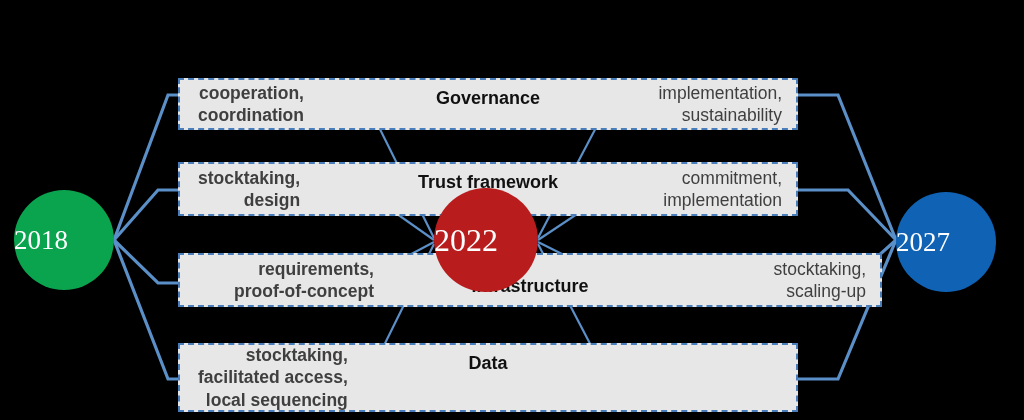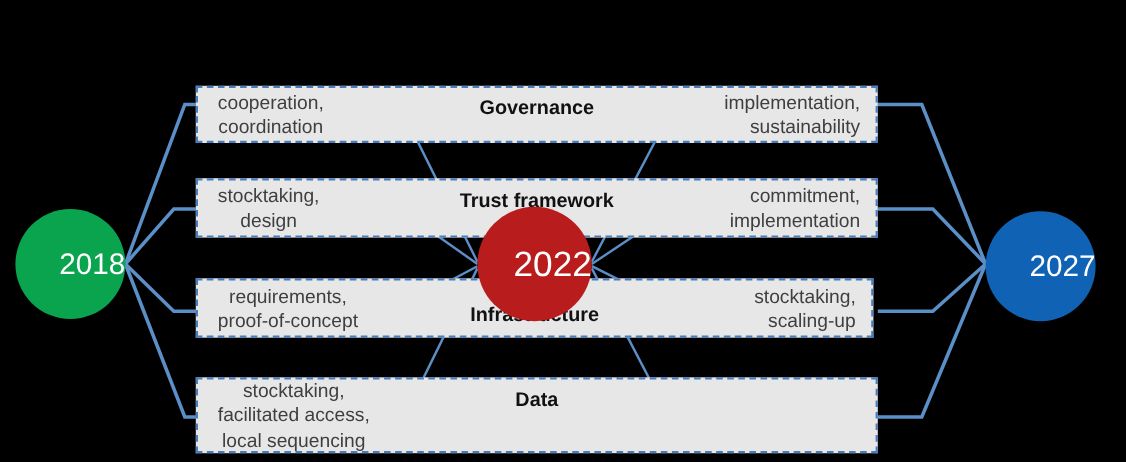--- a/index.html
+++ b/index.html
@@ -14,33 +14,33 @@
     position:absolute;
     background:#e7e7e7;
     border:2px dashed #4a7ebb;
     box-sizing:border-box;
     display:flex;align-items:center;justify-content:space-between;
   }
   .band .side{
     font-size:17.5px;color:#3f3f3f;line-height:1.28;
     white-space:pre-line;
   }
-  .band .side.left{text-align:center;padding-left:18px;}
+  .band .side.left{text-align:right;padding-left:18px;font-weight:bold;}
   .band .side.right{text-align:right;padding-right:14px;}
   .band .title{
     position:absolute;left:50%;transform:translateX(-50%);
     font-size:18px;font-weight:bold;color:#111;white-space:nowrap;
   }
   .title.top{top:8px;}
   .title.bot{bottom:8px;}
 
   .circle{
     position:absolute;border-radius:50%;
-    display:flex;align-items:center;justify-content:flex-end;
-    color:#fff;font-weight:400;
+    display:flex;align-items:center;justify-content:flex-start;
+    color:#fff;font-weight:400;font-family:Liberation Serif, serif;
   }
   #c-2018{left:14px;top:190px;width:100px;height:100px;background:#0aa44f;font-size:27px;}
   #c-2027{left:896px;top:192px;width:100px;height:100px;background:#0f62b4;font-size:27px;}
   #c-2022{left:434px;top:188px;width:104px;height:104px;background:#b91c1c;font-size:32px;}
   #c-2022{z-index:4;}
 </style>
 </head>
 <body>
 
 <div id="stage">
@@ -82,21 +82,21 @@
   </div>
 
   <div class="band" style="left:178px;top:162px;width:620px;height:54px;">
     <div class="side left">stocktaking,
 design</div>
     <div class="title top">Trust framework</div>
     <div class="side right">commitment,
 implementation</div>
   </div>
 
-  <div class="band" style="left:178px;top:253px;width:616px;height:54px;">
+  <div class="band" style="left:178px;top:253px;width:704px;height:54px;padding-left:36px;">
     <div class="side left">requirements,
 proof-of-concept</div>
     <div class="title bot">Infrastructure</div>
     <div class="side right">stocktaking,
 scaling-up</div>
   </div>
 
   <div class="band" style="left:178px;top:343px;width:620px;height:69px;">
     <div class="side left">stocktaking,
 facilitated access,

